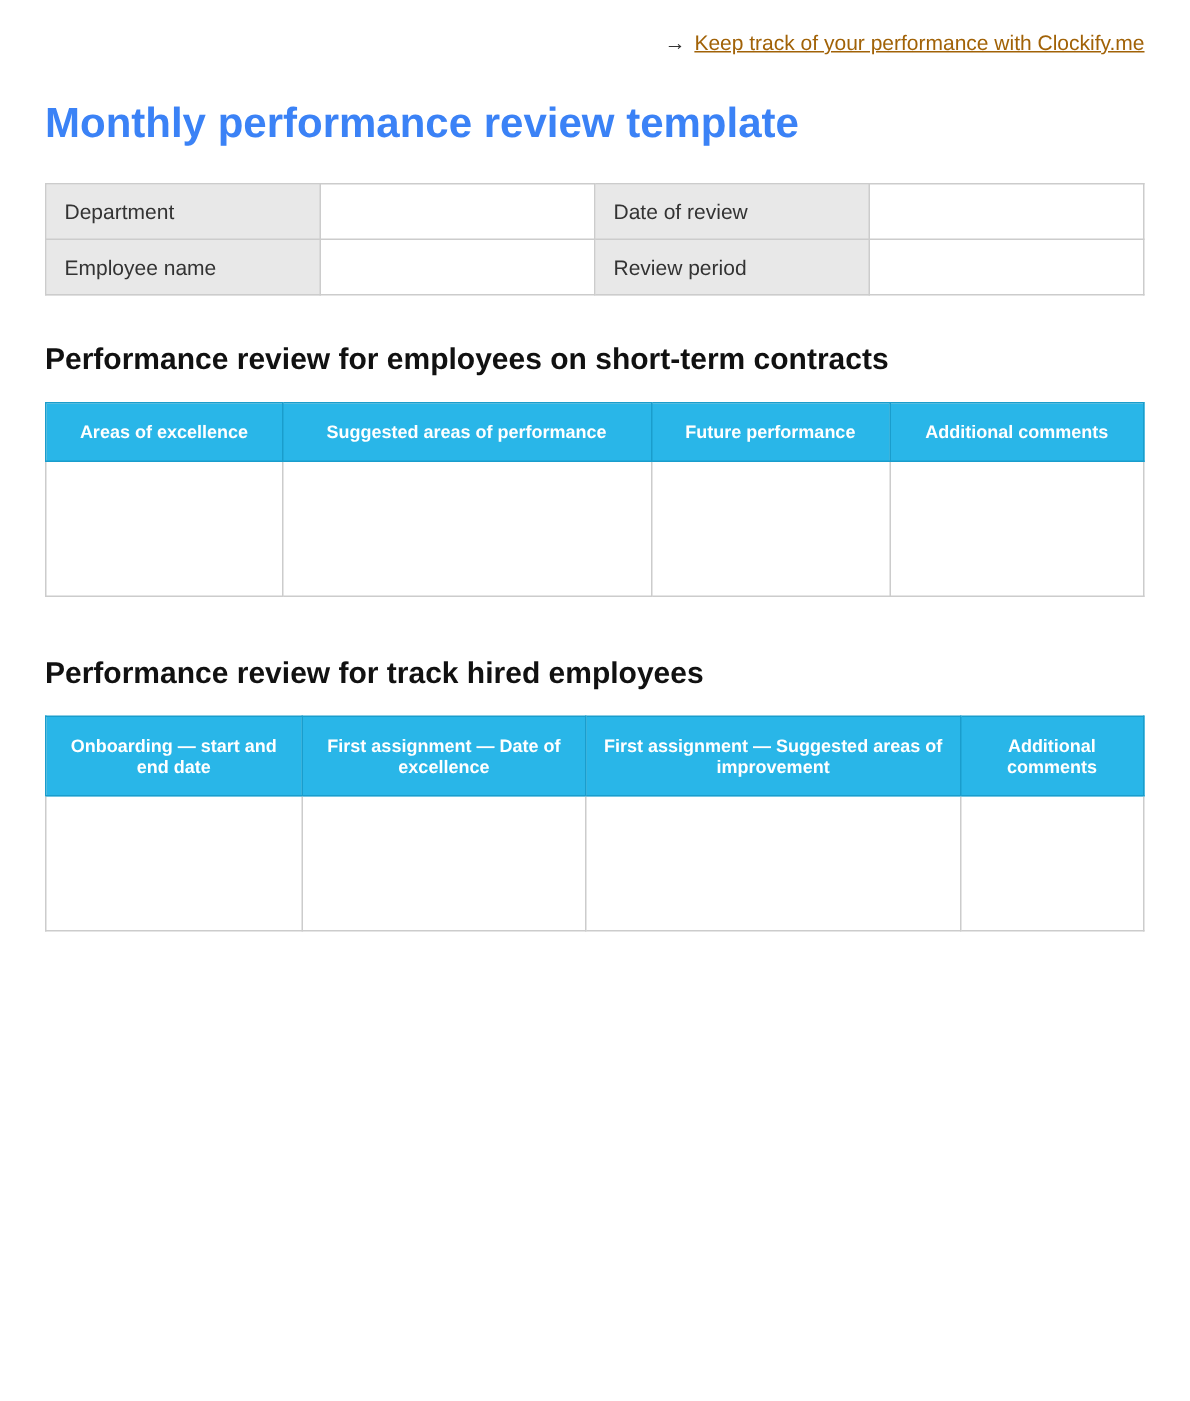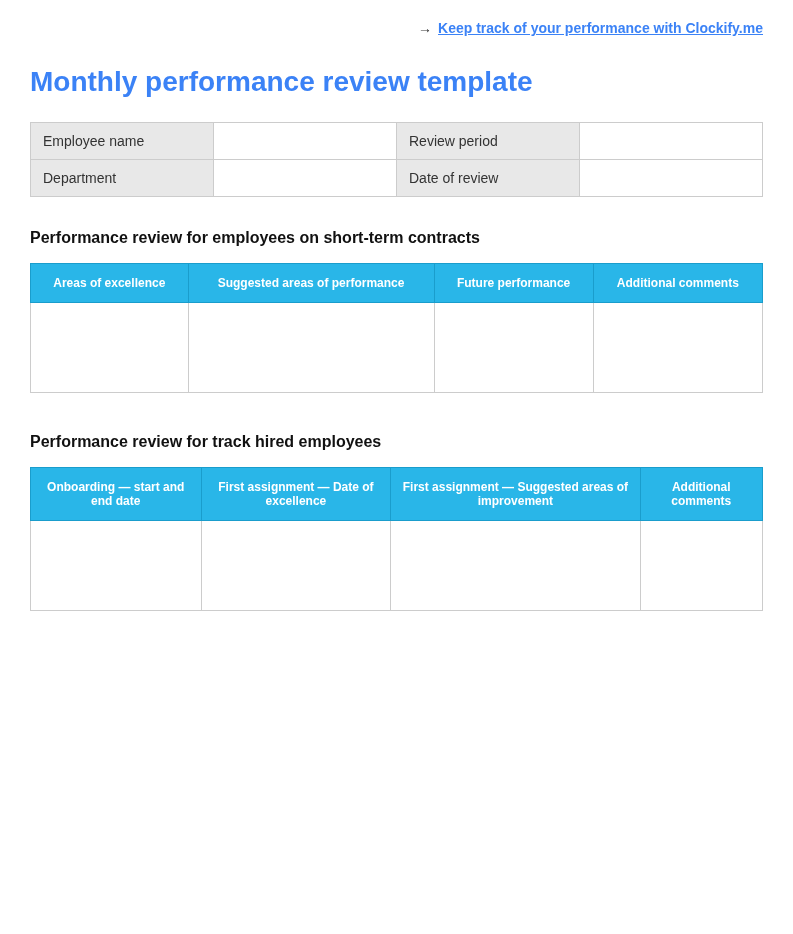--- a/index.html
+++ b/index.html
@@ -25,35 +25,34 @@
       font-size: 14px;
     }
 
     .top-link-bar .arrow {
       margin-right: 6px;
       color: #333;
       font-size: 14px;
     }
 
     .top-link-bar a {
-      color: #3b82f6;
+      color: #a16207;
       text-decoration: underline;
       font-size: 14px;
-      font-weight: bold;
     }
 
     h1 {
       font-size: 28px;
       font-weight: bold;
       color: #3b82f6;
       margin-bottom: 24px;
     }
 
     h2 {
-      font-size: 16px;
+      font-size: 20px;
       font-weight: bold;
       color: #111;
       margin-bottom: 16px;
       margin-top: 10px;
     }
 
     .info-table {
       width: 100%;
       border-collapse: collapse;
       margin-bottom: 32px;
@@ -112,29 +111,29 @@
   <span class="arrow">→</span>
   <a href="#">Keep track of your performance with Clockify.me</a>
 </div>
 
 <h1>Monthly performance review template</h1>
 
 <div class="section">
   <table class="info-table">
     <tbody>
       <tr>
+        <td class="label-cell">Department</td>
+        <td class="value-cell"></td>
+        <td class="label-cell">Date of review</td>
+        <td class="value-cell"></td>
+      </tr>
+      <tr>
         <td class="label-cell">Employee name</td>
         <td class="value-cell"></td>
         <td class="label-cell">Review period</td>
-        <td class="value-cell"></td>
-      </tr>
-      <tr>
-        <td class="label-cell">Department</td>
-        <td class="value-cell"></td>
-        <td class="label-cell">Date of review</td>
         <td class="value-cell"></td>
       </tr>
     </tbody>
   </table>
 </div>
 
 <div class="section">
   <h2>Performance review for employees on short-term contracts</h2>
   <table class="review-table">
     <thead>

